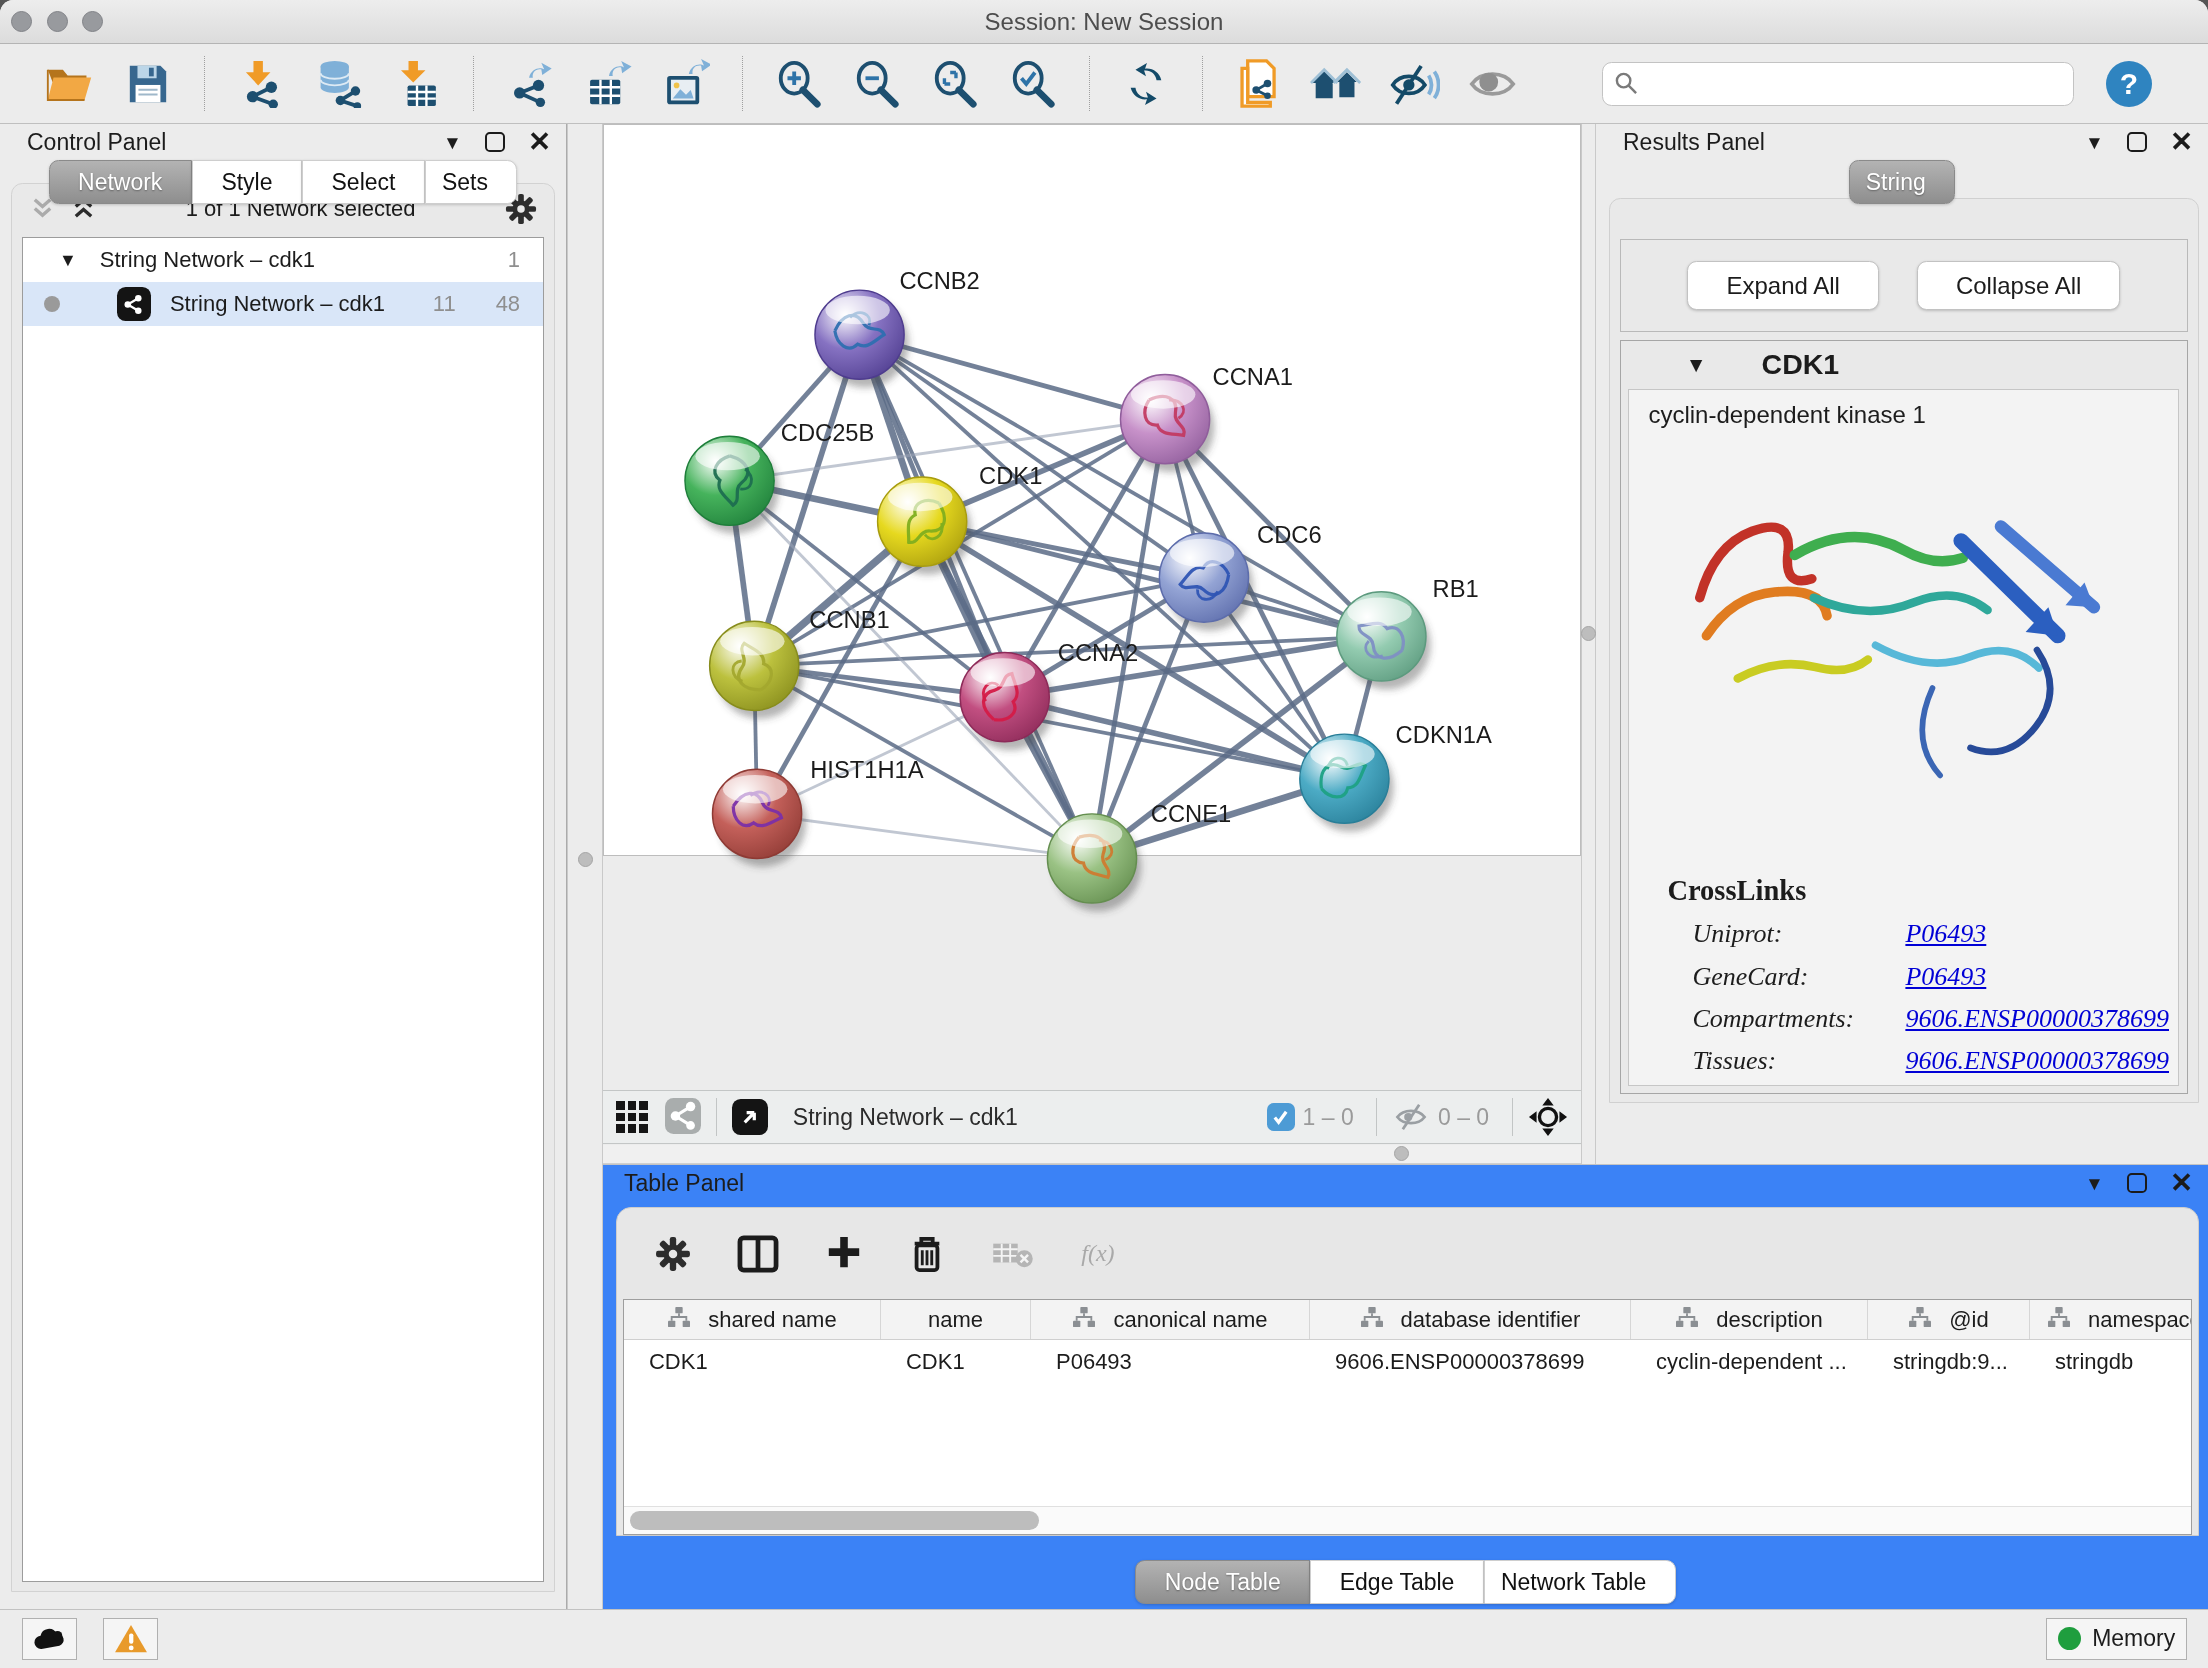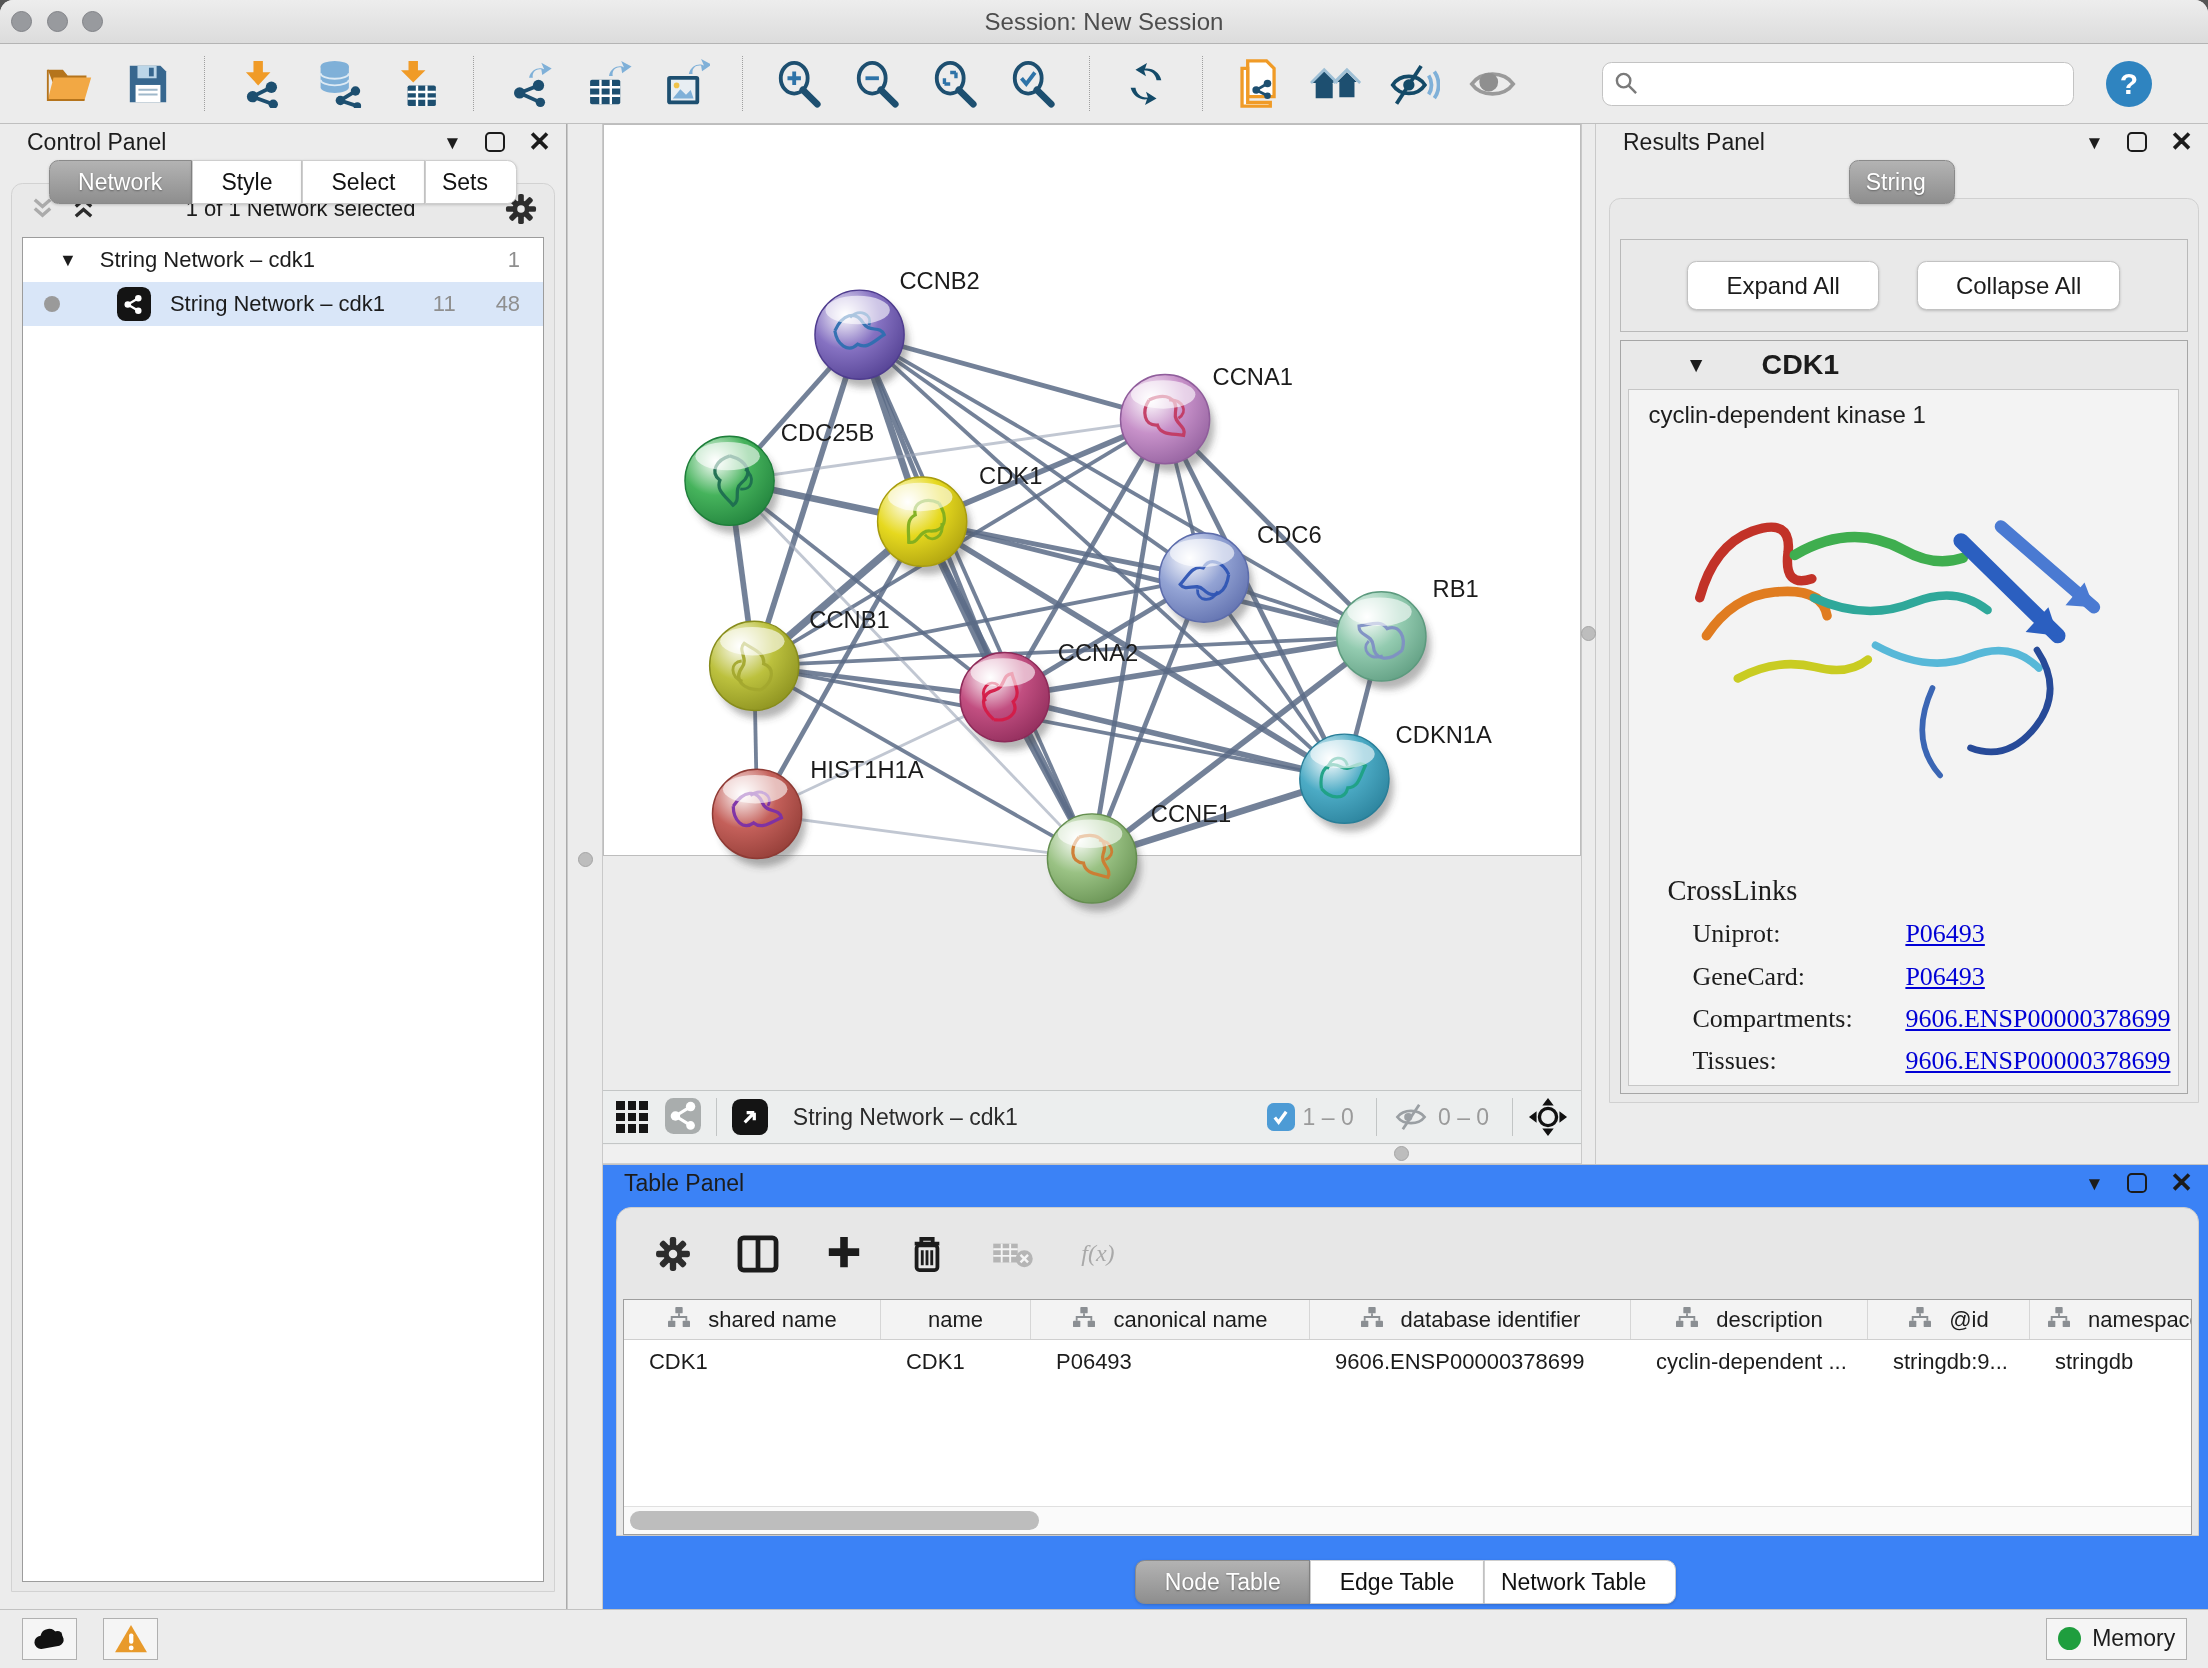--- a/index.html
+++ b/index.html
@@ -81,22 +81,22 @@
   .rp-btn{background:#fff;border:1px solid #c2c2c2;border-radius:9.5px;padding:9.5px 38px;font-size:24px;
      box-shadow:0 1px 2.9px rgba(0,0,0,.2);}
   .rp-section{position:absolute;top:141px;left:9.5px;right:9.5px;bottom:7.6px;border:1.9px solid #a6a6a6;}
   .rp-sec-header{height:46px;display:flex;align-items:center;padding-left:65px;gap:55px;}
   .rp-sec-title{font-size:28.5px;font-weight:bold;}
   .rp-sec-body{position:absolute;top:48px;left:7.6px;right:7.6px;bottom:7.6px;background:#f3f3f3;
      border:1px solid #c6c6c6;overflow:hidden;}
   .rp-desc{padding:11.4px 19px;font-size:24px;}
   .protein-wrap{text-align:center;}
   .xl{font-family:"Liberation Serif",serif;padding-left:38px;margin-top:5.7px;}
-  .xl-title{font-size:28.5px;font-weight:normal;margin-top:32px;}
-  .xl-row{display:flex;margin-top:12.4px;}
+  .xl-title{font-size:28.5px;font-weight:bold;margin-top:32px;}
+  .xl-row{display:flex;margin-top:12.4px;font-style:italic;}
   .xl-label{width:238px;font-size:26px;padding-left:25px;}
   .xl-link{color:#0000d6;text-decoration:underline;font-size:26px;}
   
   .table-panel{position:absolute;top:1164px;left:603px;right:0;bottom:59px;background:#3b82f6;
      border-top:1px solid #c4c4c4;}
   .tp-box{position:absolute;top:42px;left:13.3px;right:9.5px;height:329px;background:#e7e7e7;
      border:1px solid #cdcdcd;border-radius:15px 15px 0 0;}
   .tp-toolbar{height:91px;display:flex;align-items:center;padding-left:38px;gap:46px;}
   .fx{font-family:"Liberation Serif",serif;font-style:italic;font-size:24px;color:#a9a9a9;}
   .tp-table{position:absolute;top:91px;left:5.7px;right:5.7px;bottom:0;background:#fff;

